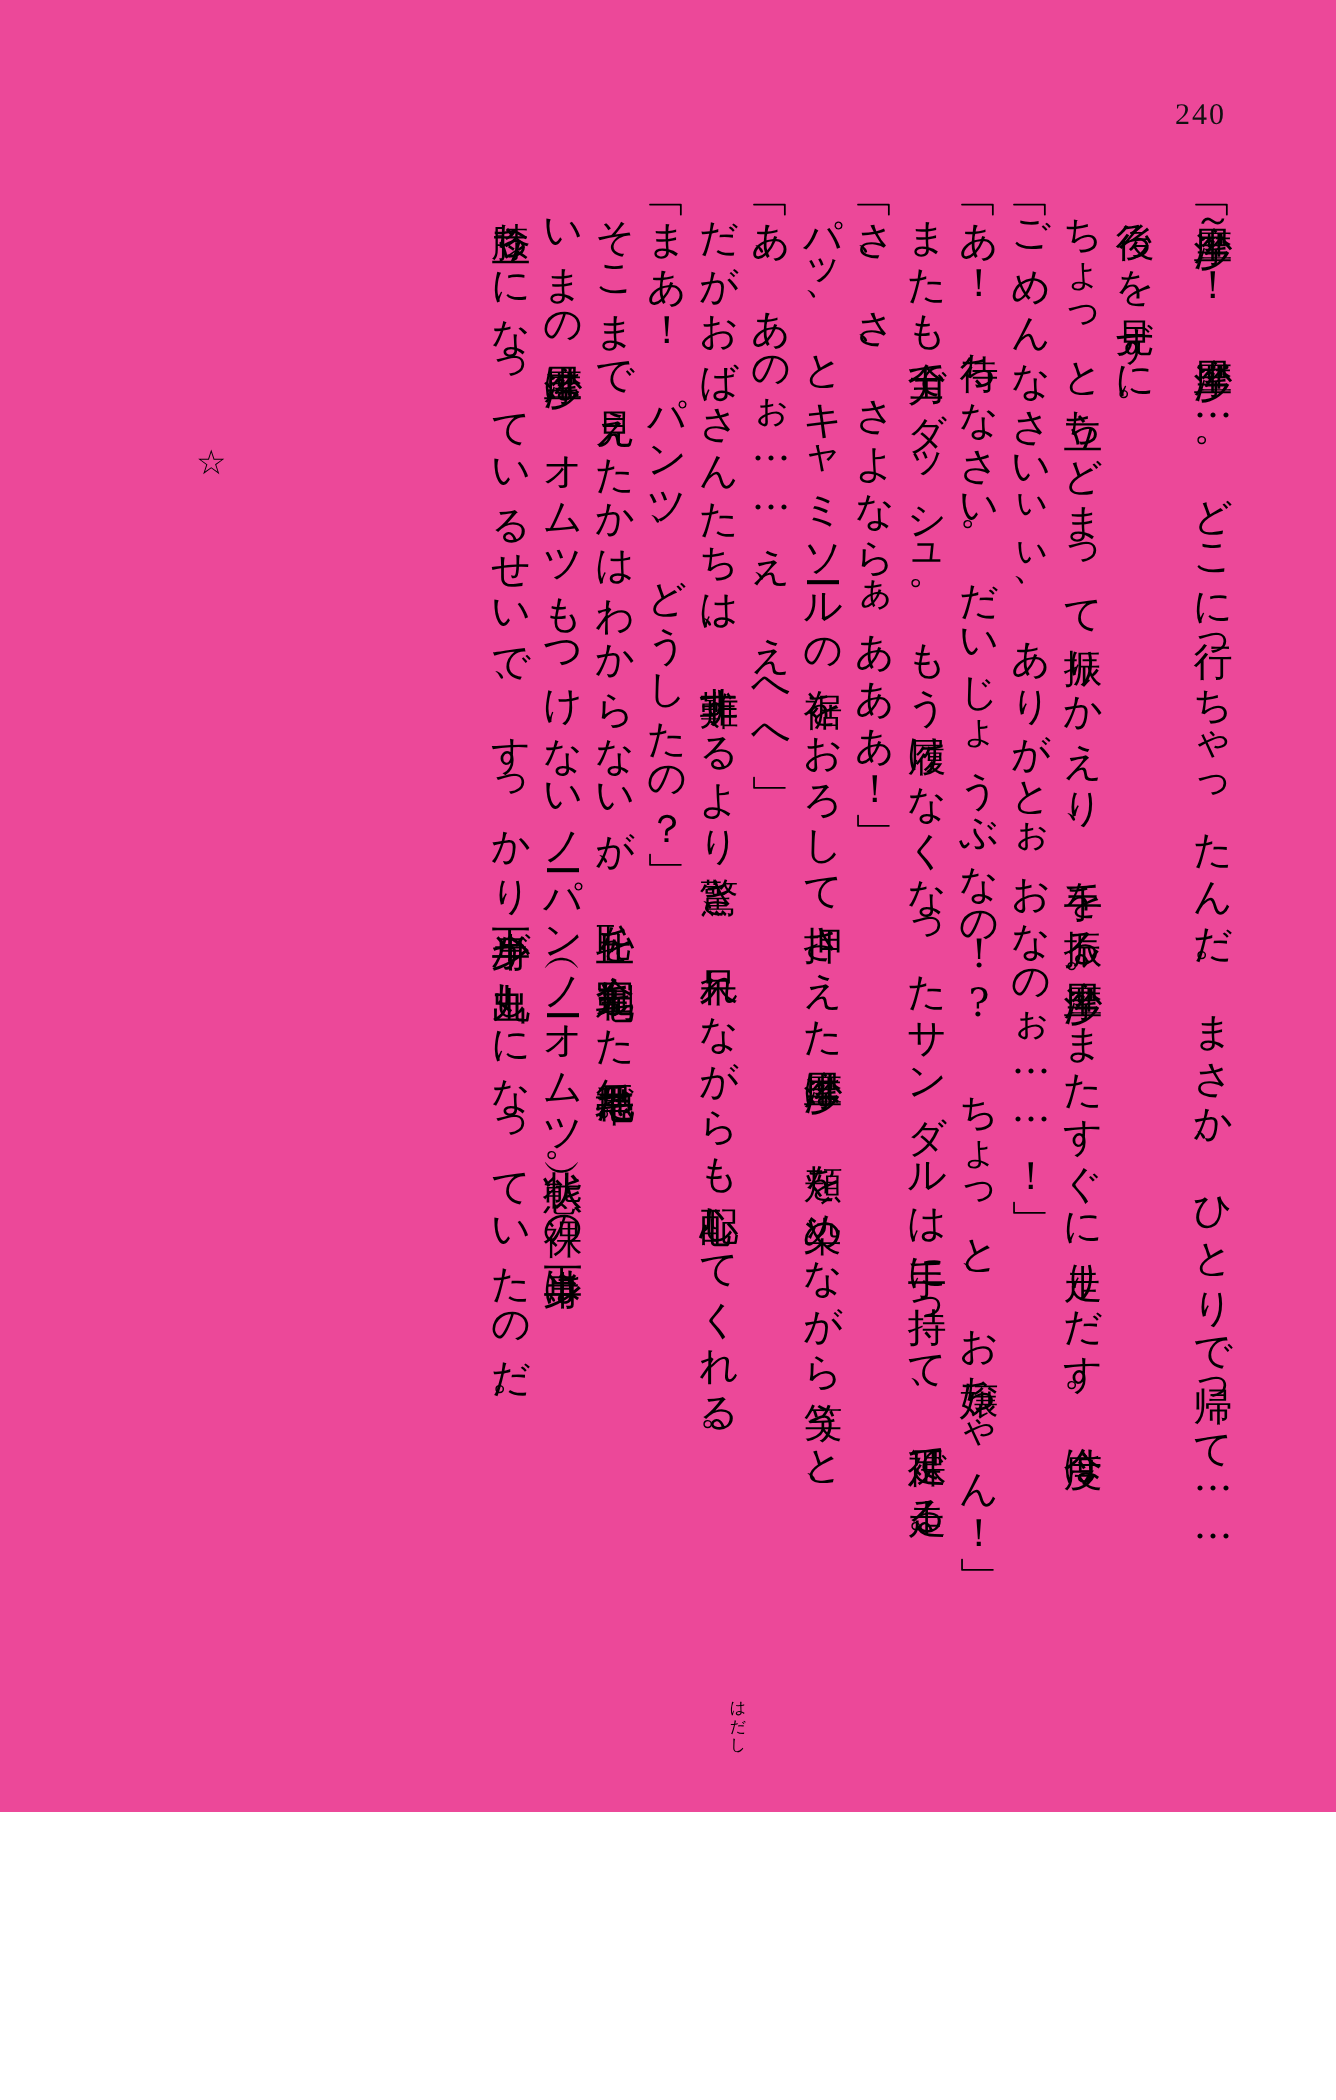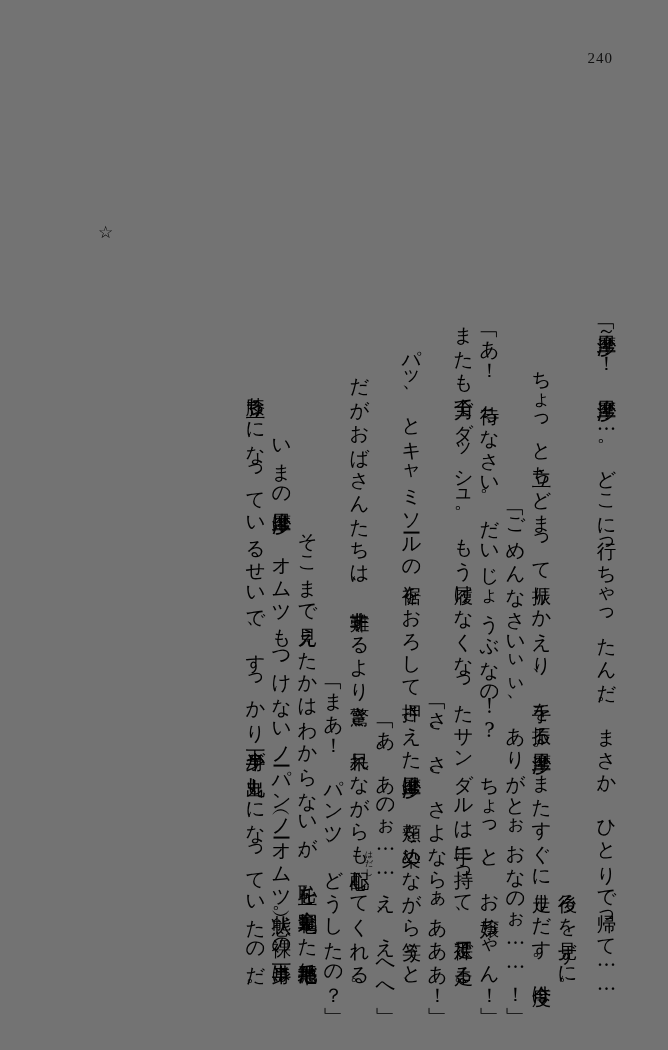--- a/index.html
+++ b/index.html
@@ -6,24 +6,23 @@
     margin: 0;
     padding: 0;
     background: #ffffff;
   }
   body {
     font-family: "DejaVu Serif", "Liberation Serif", serif;
   }
   .page {
     position: relative;
     width: 668px;
-    height: 1050px;
-    background: #737373;
+    height: 906px;
+    background: #ec4899;
     overflow: hidden;
-    text-align: right;
   }
   
   .page-number {
     position: absolute;
     top: 50px;
     right: 55px;
     font-size: 15px;
     letter-spacing: 1px;
     color: #111;
     font-family: "Liberation Serif", serif;

